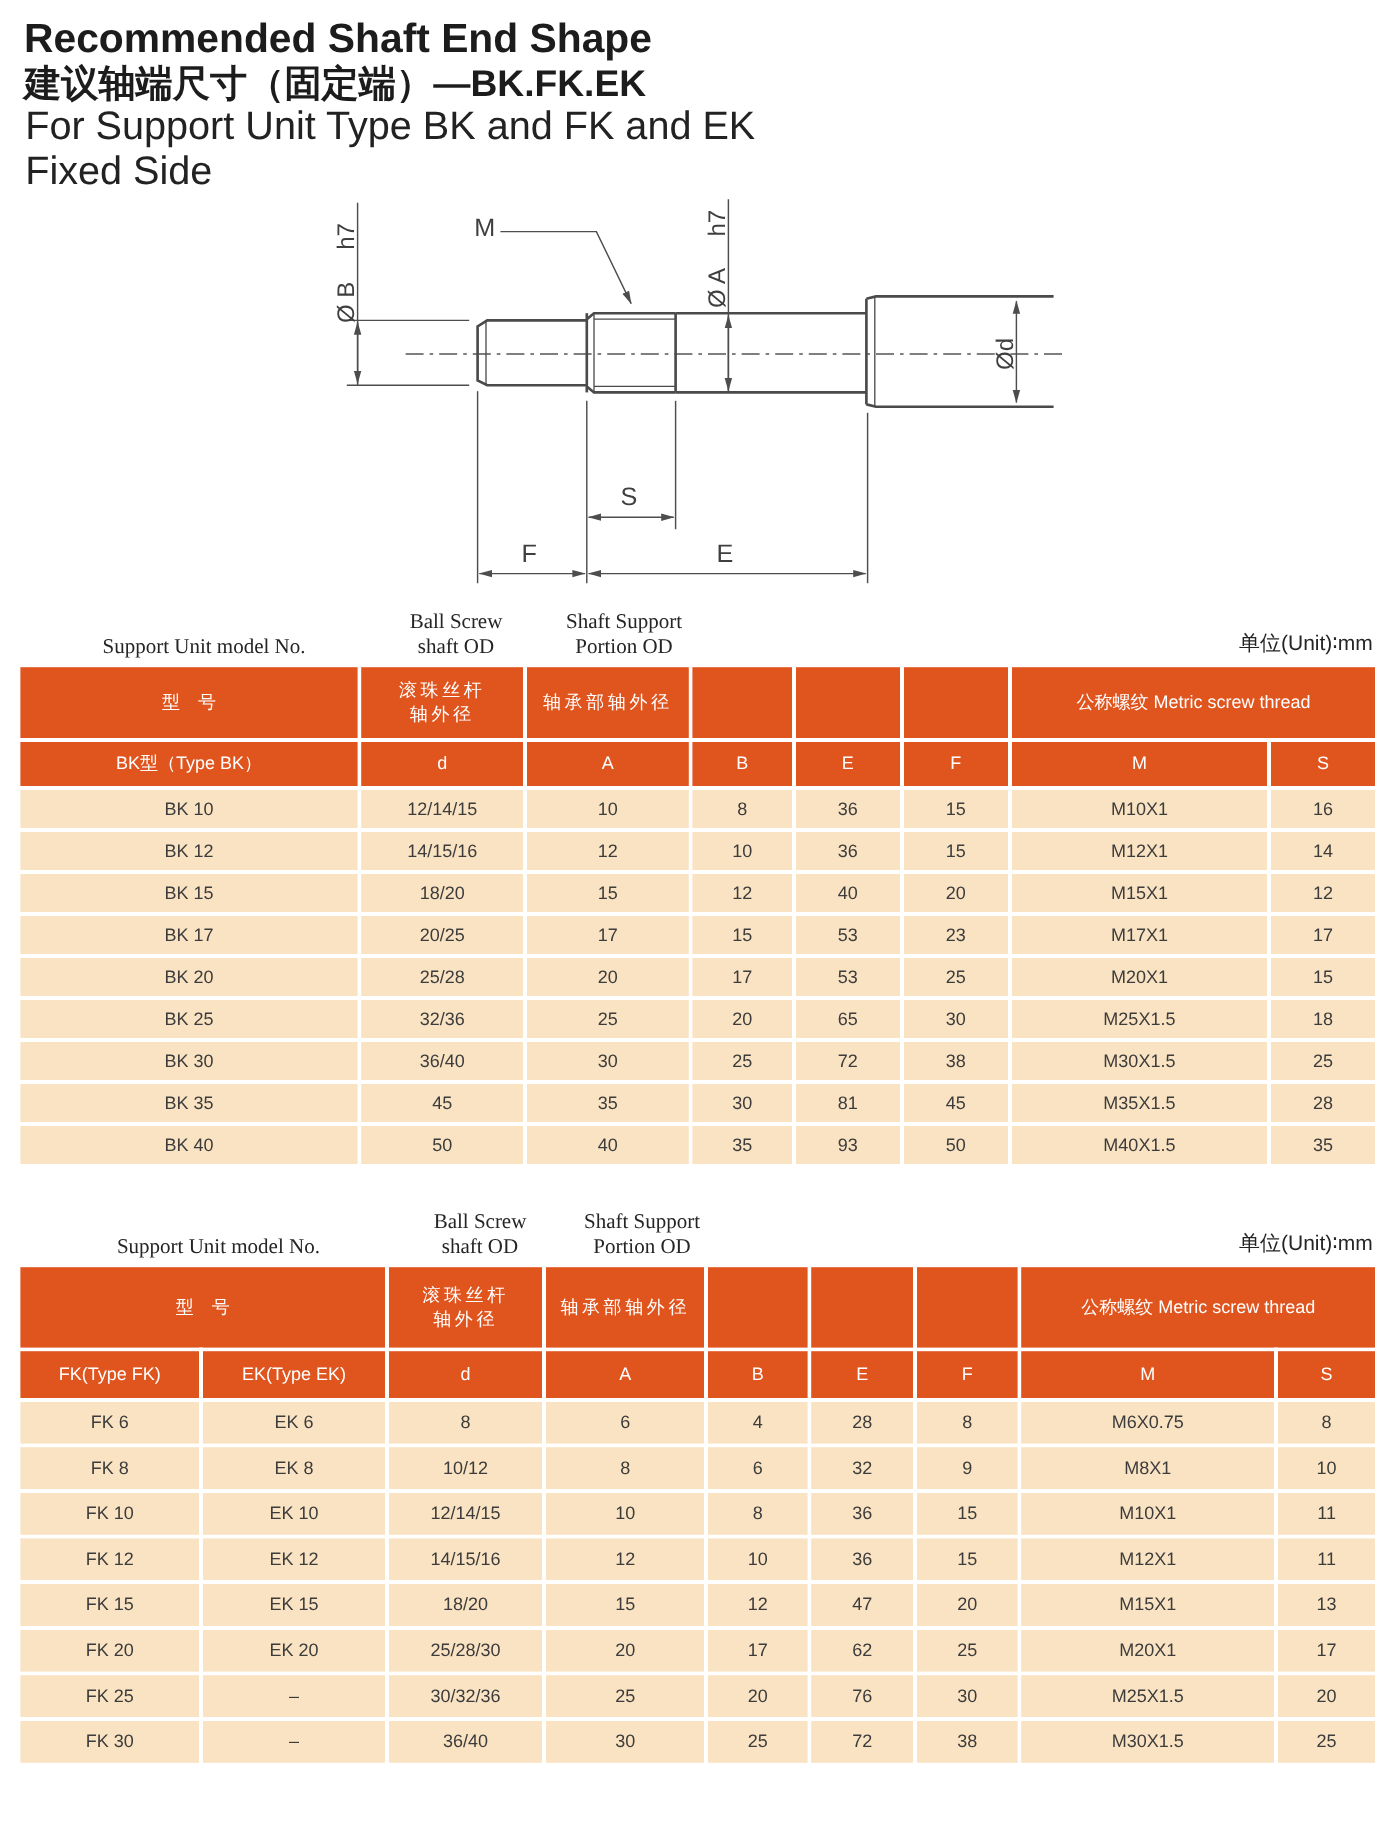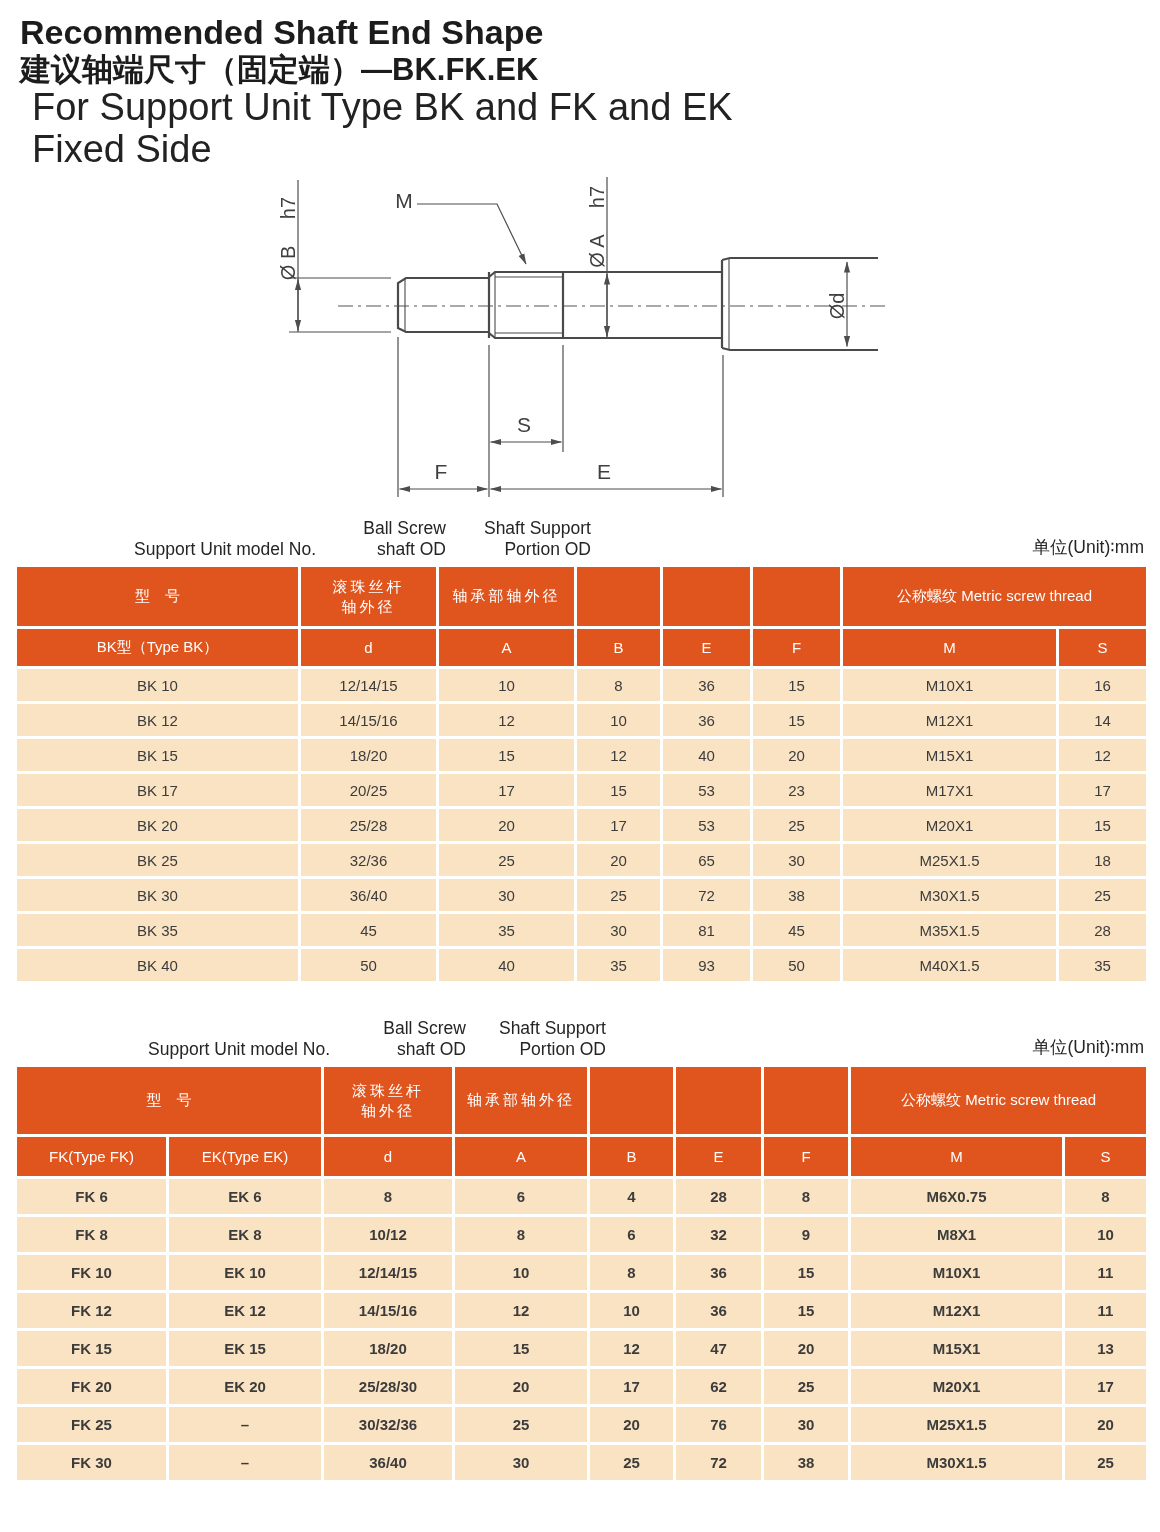--- a/index.html
+++ b/index.html
@@ -5,42 +5,42 @@
   html,body{margin:0;padding:0;background:#ffffff;}
   body{
     width:1160px;height:1532px;overflow:hidden;
     font-family:"Liberation Sans","DejaVu Sans",sans-serif;
     color:#1c1c1c;
   }
   
   .title-block{padding:14px 0 0 20px;line-height:1.08;}
   .title-en{font-size:34px;font-weight:bold;letter-spacing:0px;margin:0;}
   .title-zh{font-size:31px;font-weight:bold;margin:2px 0 0 0;}
-  .subtitle{font-size:38px;font-weight:400;color:#222;margin:1px 0 0 12px;}
+  .subtitle{font-size:33px;font-weight:400;color:#222;margin:1px 0 0 1px;}
   
   .diagram{display:block;}
   .diagram text{fill:#3f3f3f;font-family:"Liberation Sans","DejaVu Sans",sans-serif;}
   .dim{stroke:#4d4d4d;stroke-width:1.2;fill:none;}
   .outline{stroke:#4a4a4a;stroke-width:2.2;fill:none;}
   .thin{stroke:#4a4a4a;stroke-width:1.1;fill:none;}
   .cl{stroke:#555;stroke-width:1.2;fill:none;stroke-dasharray:15 5 3 5;}
   
   .tbl-wrap{width:1132px;margin-left:14px;position:relative;}
   .tbl-labels{position:relative;height:54px;font-size:17.5px;color:#252525;}
-  .tbl-labels .lab{position:absolute;bottom:5px;text-align:right;line-height:1.18;white-space:pre-line;}
+  .tbl-labels .lab{position:absolute;bottom:5px;text-align:center;line-height:1.18;white-space:pre-line;font-family:Liberation Serif, serif;}
   .lab-unit{position:absolute;right:2px;bottom:5px;font-size:17.5px;}
   table{border-collapse:collapse;table-layout:fixed;width:1132px;font-size:15px;}
   td{border:3px solid #ffffff;text-align:center;vertical-align:middle;padding:0;
      color:#3c3c3c;overflow:hidden;}
   thead td{background:#e0541e;color:#ffffff;}
   tbody td{background:#fae3c2;}
   .pre{white-space:pre-line;line-height:1.35;}
   .csp{letter-spacing:3px;}
   .t1 tr.hrow1{height:62px;} .t1 tr.hrow2{height:40px;} .t1 tbody tr{height:35px;}
-  .t2 tr.hrow1{height:70px;} .t2 tr.hrow2{height:42px;margin-top:20px;} .t2 tbody tr{height:38px;font-weight:bold;}
+  .t2 tr.hrow1{height:70px;} .t2 tr.hrow2{height:42px;margin-top:20px;} .t2 tbody tr{height:38px;}
   .gap2{height:26px;}
 </style>
 </head>
 <body>
 
 <div class="title-block">
   <h1 class="title-en">Recommended Shaft End Shape</h1>
   <h2 class="title-zh">建议轴端尺寸（固定端）—BK.FK.EK</h2>
   <p class="subtitle">For Support Unit Type BK and FK and EK</p>
   <p class="subtitle">Fixed Side</p>

